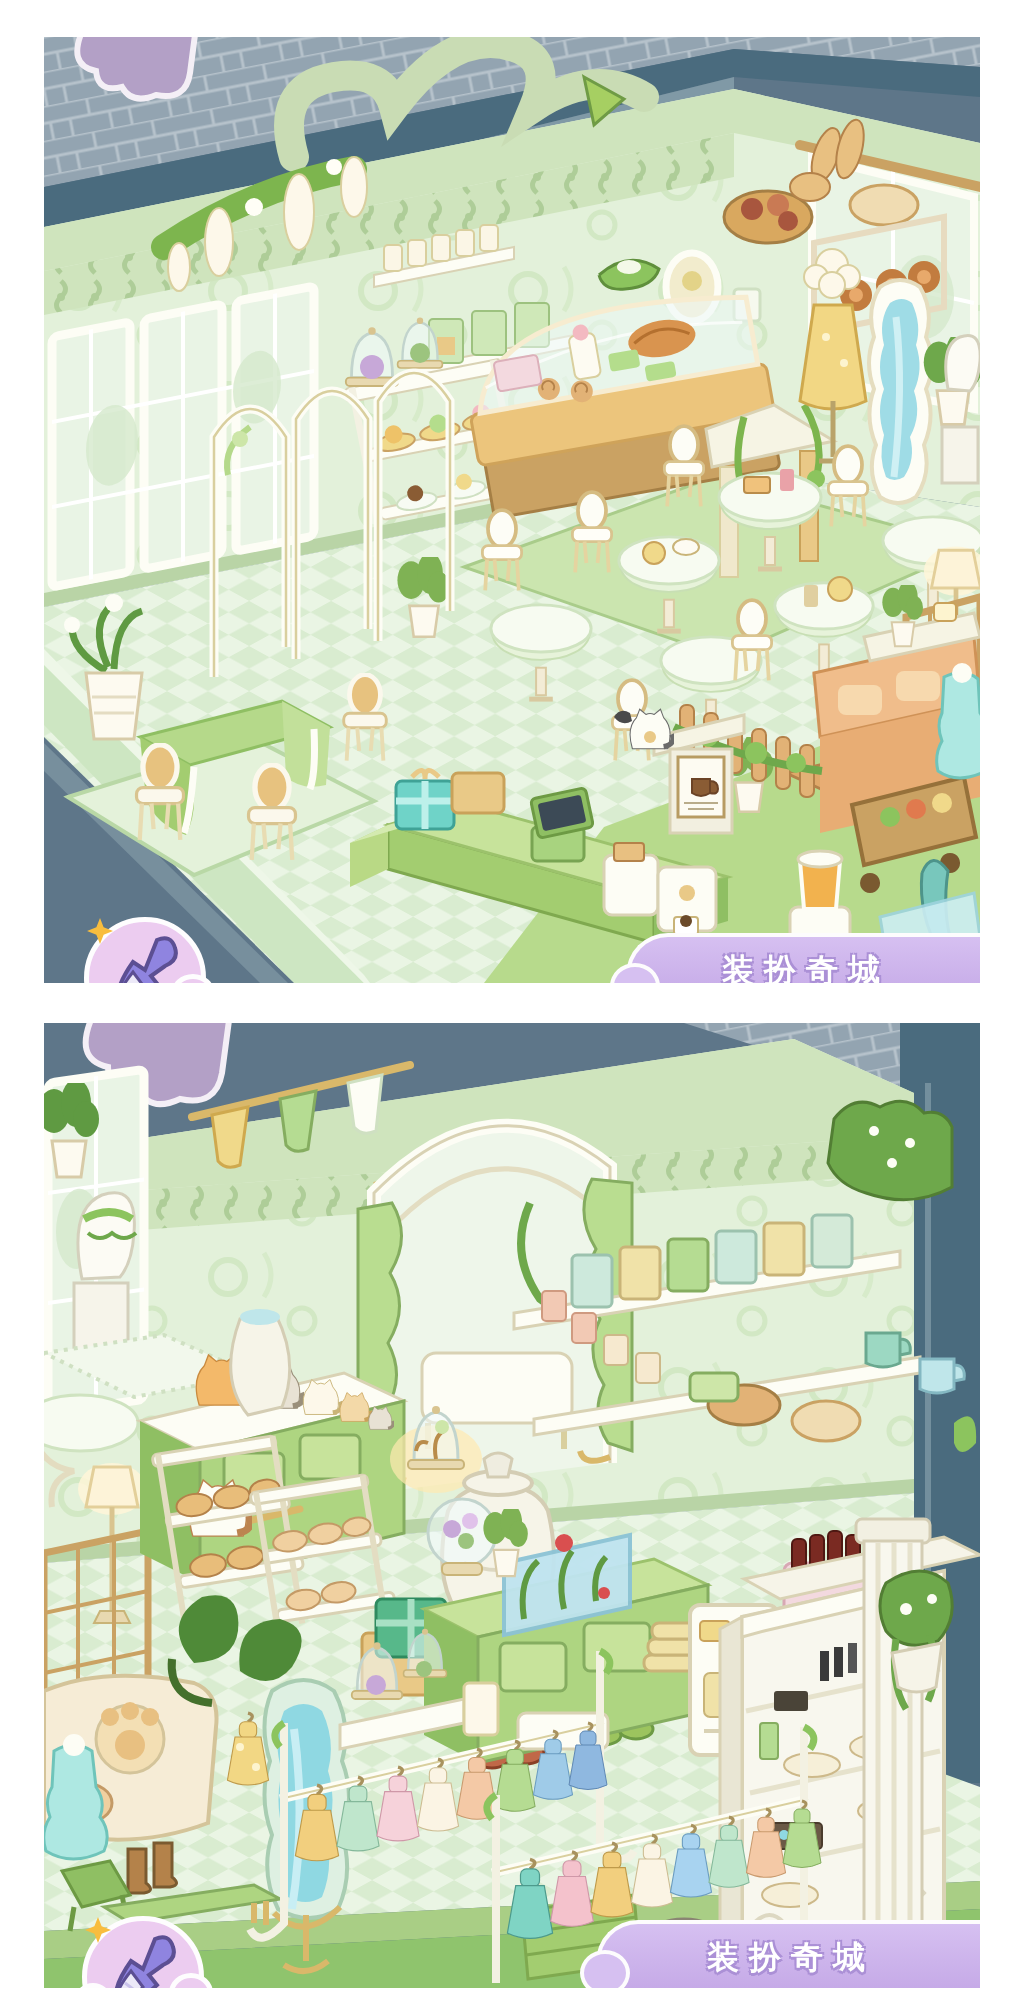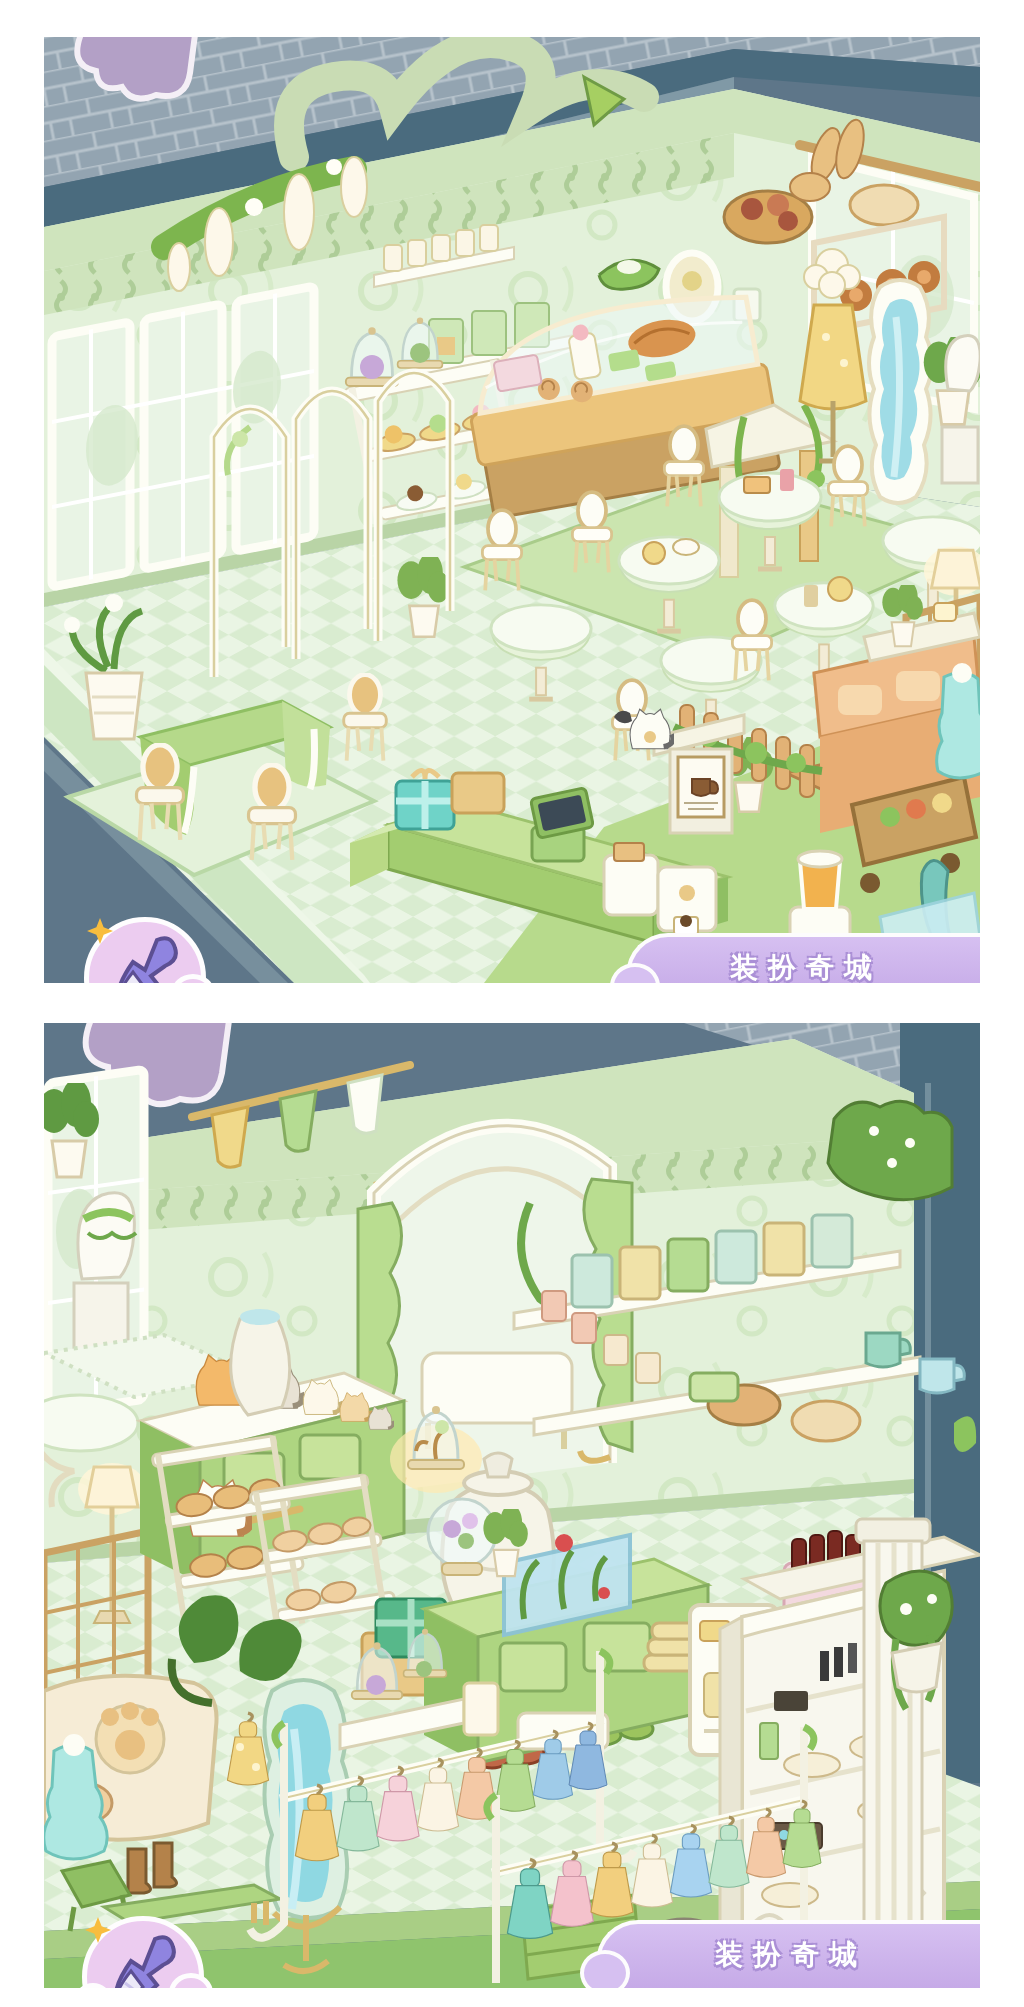--- a/index.html
+++ b/index.html
@@ -22,21 +22,21 @@
     border-radius:4px;}
   .p1-brush{left:40px;bottom:-56px;}
   .p2-brush{left:38px;bottom:-50px;}
 
   
   .banner{position:absolute;right:-2px;background:linear-gradient(#d6c0f1,#c0a3e4);
     border:4px solid #fdfcfd;border-right:none;border-radius:42px 0 0 42px;
     display:flex;justify-content:center;align-items:flex-start;}
   .banner .cloudbump{position:absolute;left:-20px;top:26px;width:42px;height:38px;border-radius:50%;
     background:#d6c0f1;border:4px solid #fdfcfd;}
-  .banner .label{margin-top:12px;font-size:28px;font-weight:bold;letter-spacing:10px;color:#ffffff;
+  .banner .label{margin-top:12px;font-size:32px;font-weight:bold;letter-spacing:10px;color:#ffffff;
     text-shadow:-2px -2px 0 #ab90d6,2px -2px 0 #ab90d6,-2px 2px 0 #ab90d6,2px 2px 0 #ab90d6,0 3px 0 #ab90d6;}
   .p1-banner{width:352px;height:80px;bottom:-38px;}
   .p2-banner{width:382px;height:86px;bottom:-26px;}
 </style>
 </head>
 <body>
 
 <div class="page">
 
 <svg width="0" height="0" style="position:absolute" aria-hidden="true">

